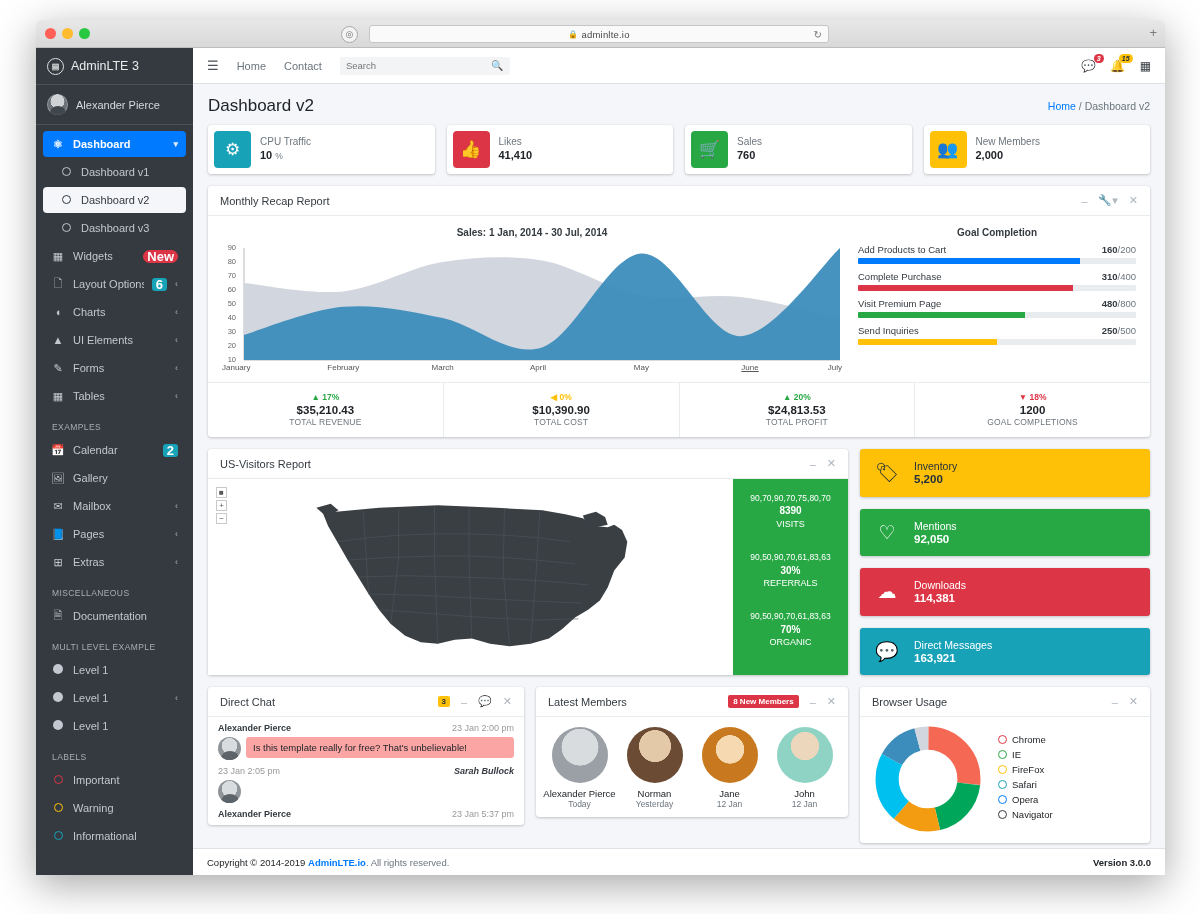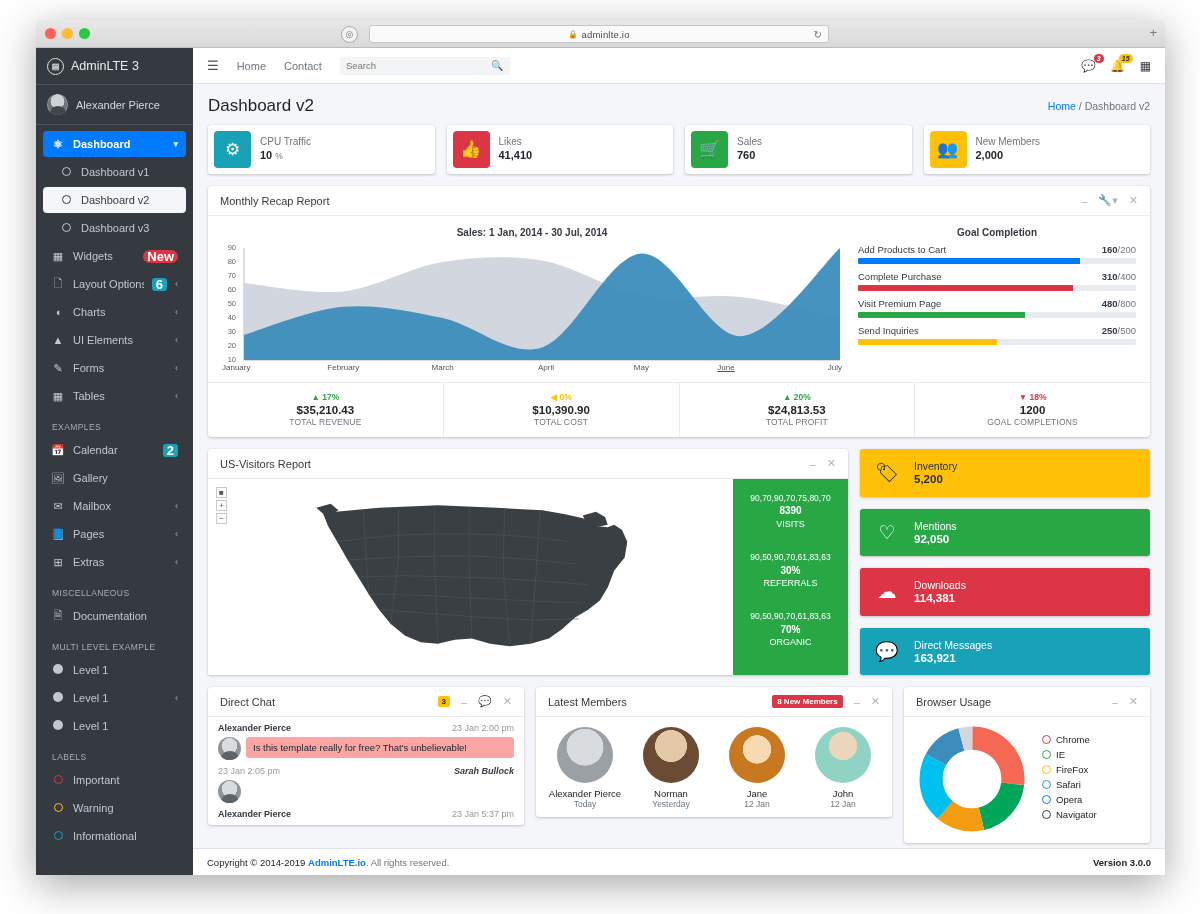--- a/index.html
+++ b/index.html
@@ -225,21 +225,21 @@
     padding: 0 14px; gap: 14px; color: #fff;
     box-shadow: 0 0 1px rgba(0,0,0,.125), 0 1px 3px rgba(0,0,0,.2);
   }
   .cbox-ico { font-size: 19px; width: 26px; text-align: center; }
   .cbox-lbl { font-size: 10.5px; }
   .cbox-num { font-size: 11.5px; font-weight: bold; margin-top: 1px; }
 
   
   #bottom-row { display: flex; gap: 12px; align-items: flex-start; }
   #chat-card { width: 316px; }
-  #members-card { width: 356px; }
+  #members-card { width: 312px; }
   #browser-card { flex: 1; }
   .chat-msg { padding: 6px 10px 0 10px; }
   .chat-meta { display: flex; font-size: 9px; }
   .chat-author { font-weight: bold; color: #343a40; }
   .chat-time { margin-left: auto; color: #999; }
   .chat-body { display: flex; align-items: flex-start; gap: 5px; margin-top: 4px; }
   .chat-avatar {
     width: 23px; height: 23px; border-radius: 50%; flex: 0 0 23px;
     background: radial-gradient(circle at 50% 38%, #d8dcdf 0 42%, #8f9499 43% 100%);
     position: relative; overflow: hidden;
@@ -526,23 +526,23 @@
                   <div class="y-label" style="top: 55px;">50</div>
                   <div class="y-label" style="top: 69px;">40</div>
                   <div class="y-label" style="top: 83px;">30</div>
                   <div class="y-label" style="top: 97px;">20</div>
                   <div class="y-label" style="top: 111px;">10</div>
                 </div>
               <div id="x-axis" style="position:relative;height:14px">
                   <div class="x-label" style="transform: none; left: 0px; top: 1px;">January</div>
                   <div class="x-label" style="left: 121.333px; top: 1px;">February</div>
                   <div class="x-label" style="left: 220.667px; top: 1px;">March</div>
-                  <div class="x-label" style="left: 324px; top: 1px;">April</div>
+                  <div class="x-label" style="left: 316px; top: 1px;">April</div>
                   <div class="x-label" style="left: 419.333px; top: 1px;">May</div>
-                  <div class="x-label" style="left: 504px; top: 1px; text-decoration: underline;">June</div>
+                  <div class="x-label" style="left: 528px; top: 1px; text-decoration: underline;">June</div>
                   <div class="x-label" style="transform: translateX(-100%); left: 620px; top: 1px;">July</div>
                 </div>
             </div>
             <div class="goal-col">
               <div class="sub-title">Goal Completion</div>
               <div id="goals">
                   <div class="goal-row">
                     <div class="goal-line">
                       <span class="goal-name">Add Products to Cart</span>
                       <span class="goal-val">160<span>/200</span></span>

